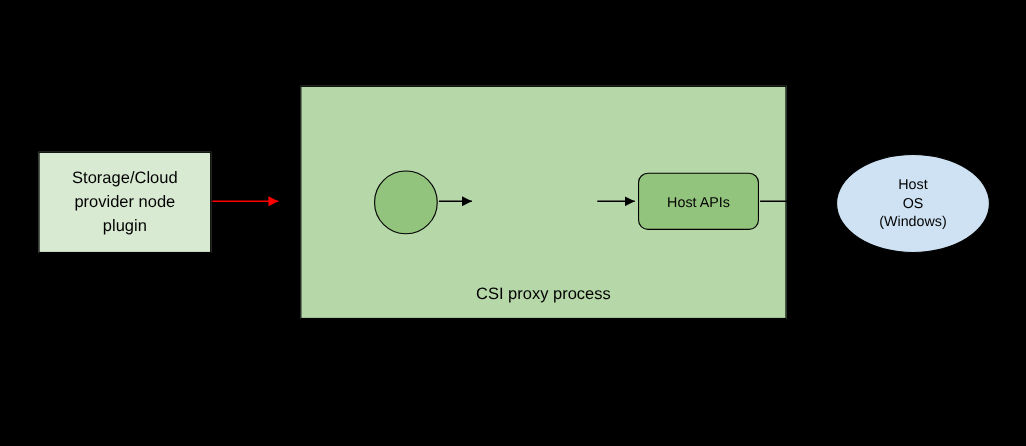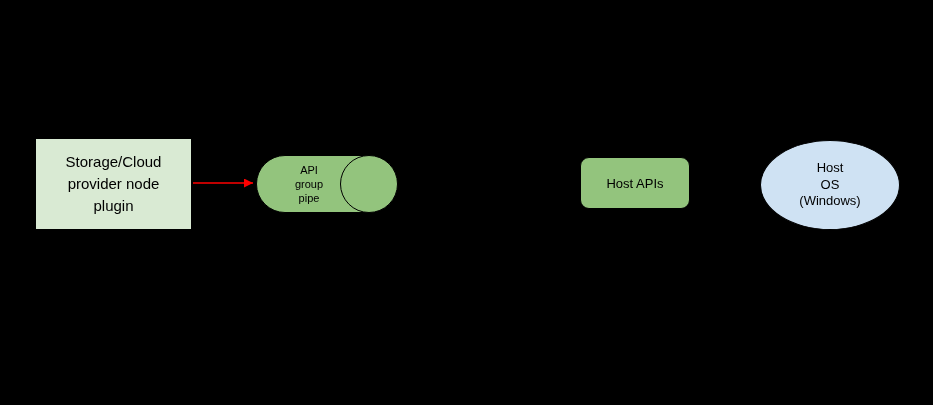--- a/index.html
+++ b/index.html
@@ -90,39 +90,39 @@
 </style>
 </head>
 <body>
 
 <div class="canvas">
 
   <div class="node plugin-box">Storage/Cloud
 provider node
 plugin</div>
 
+  <div class="node proxy-box">
+    <span>CSI proxy process</span>
+  </div>
 
   <svg class="connectors" width="933" height="405">
     <defs>
       <marker id="arrow-red" markerUnits="userSpaceOnUse" markerWidth="10" markerHeight="9" refX="9" refY="4.5" orient="auto">
         <path d="M0,0 L9,4.5 L0,9 Z" fill="#ff0000"></path>
       </marker>
       <marker id="arrow-black" markerUnits="userSpaceOnUse" markerWidth="10" markerHeight="9" refX="9" refY="4.5" orient="auto">
         <path d="M0,0 L9,4.5 L0,9 Z" fill="#000000"></path>
       </marker>
     </defs>
     <line x1="193" y1="183" x2="253" y2="183" stroke="#ff0000" stroke-width="1.4" marker-end="url(#arrow-red)"></line>
     <line x1="399" y1="183" x2="429" y2="183" stroke="#000000" stroke-width="1.4" marker-end="url(#arrow-black)"></line>
     <line x1="543" y1="183" x2="577" y2="183" stroke="#000000" stroke-width="1.4" marker-end="url(#arrow-black)"></line>
     <line x1="691" y1="183" x2="738" y2="183" stroke="#000000" stroke-width="1.4"></line>
   </svg>
 
-  <div class="node pipe">API
-group
-pipe</div>
   <div class="pipe-cap"></div>
 
 
   <div class="node hostapis-box">Host APIs</div>
 
   <div class="node hostos">Host
 OS
 (Windows)</div>
 
 </div>

